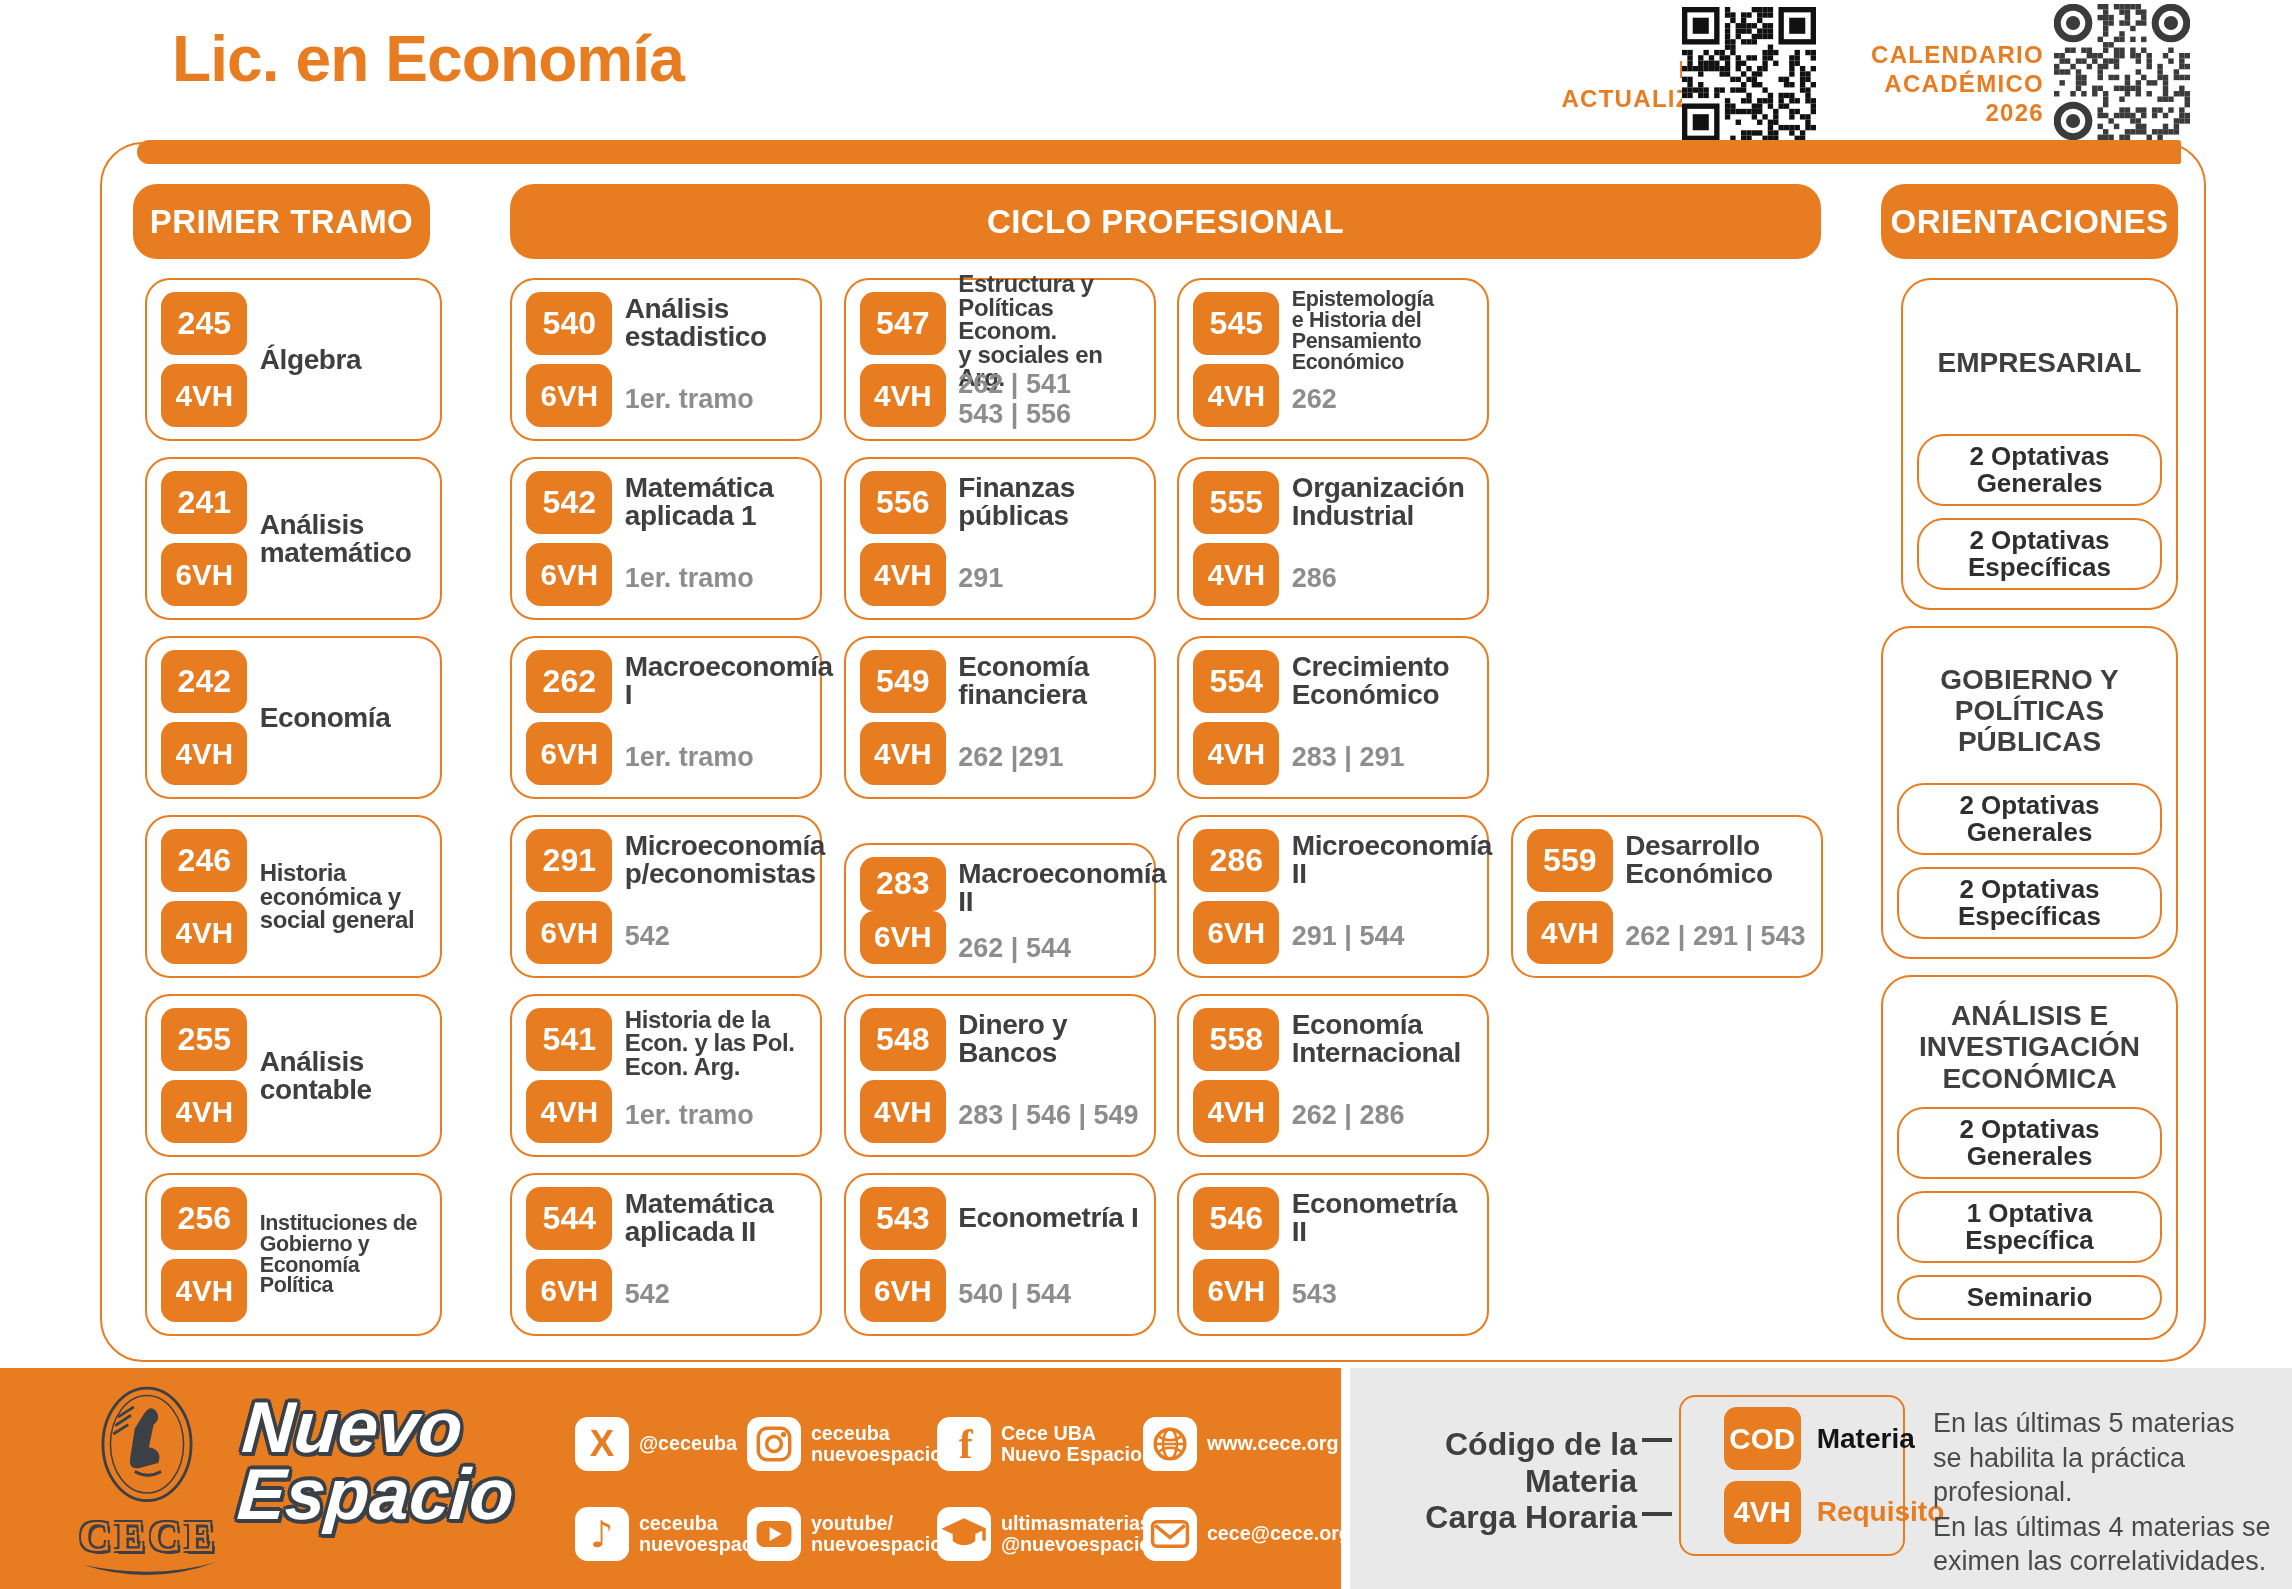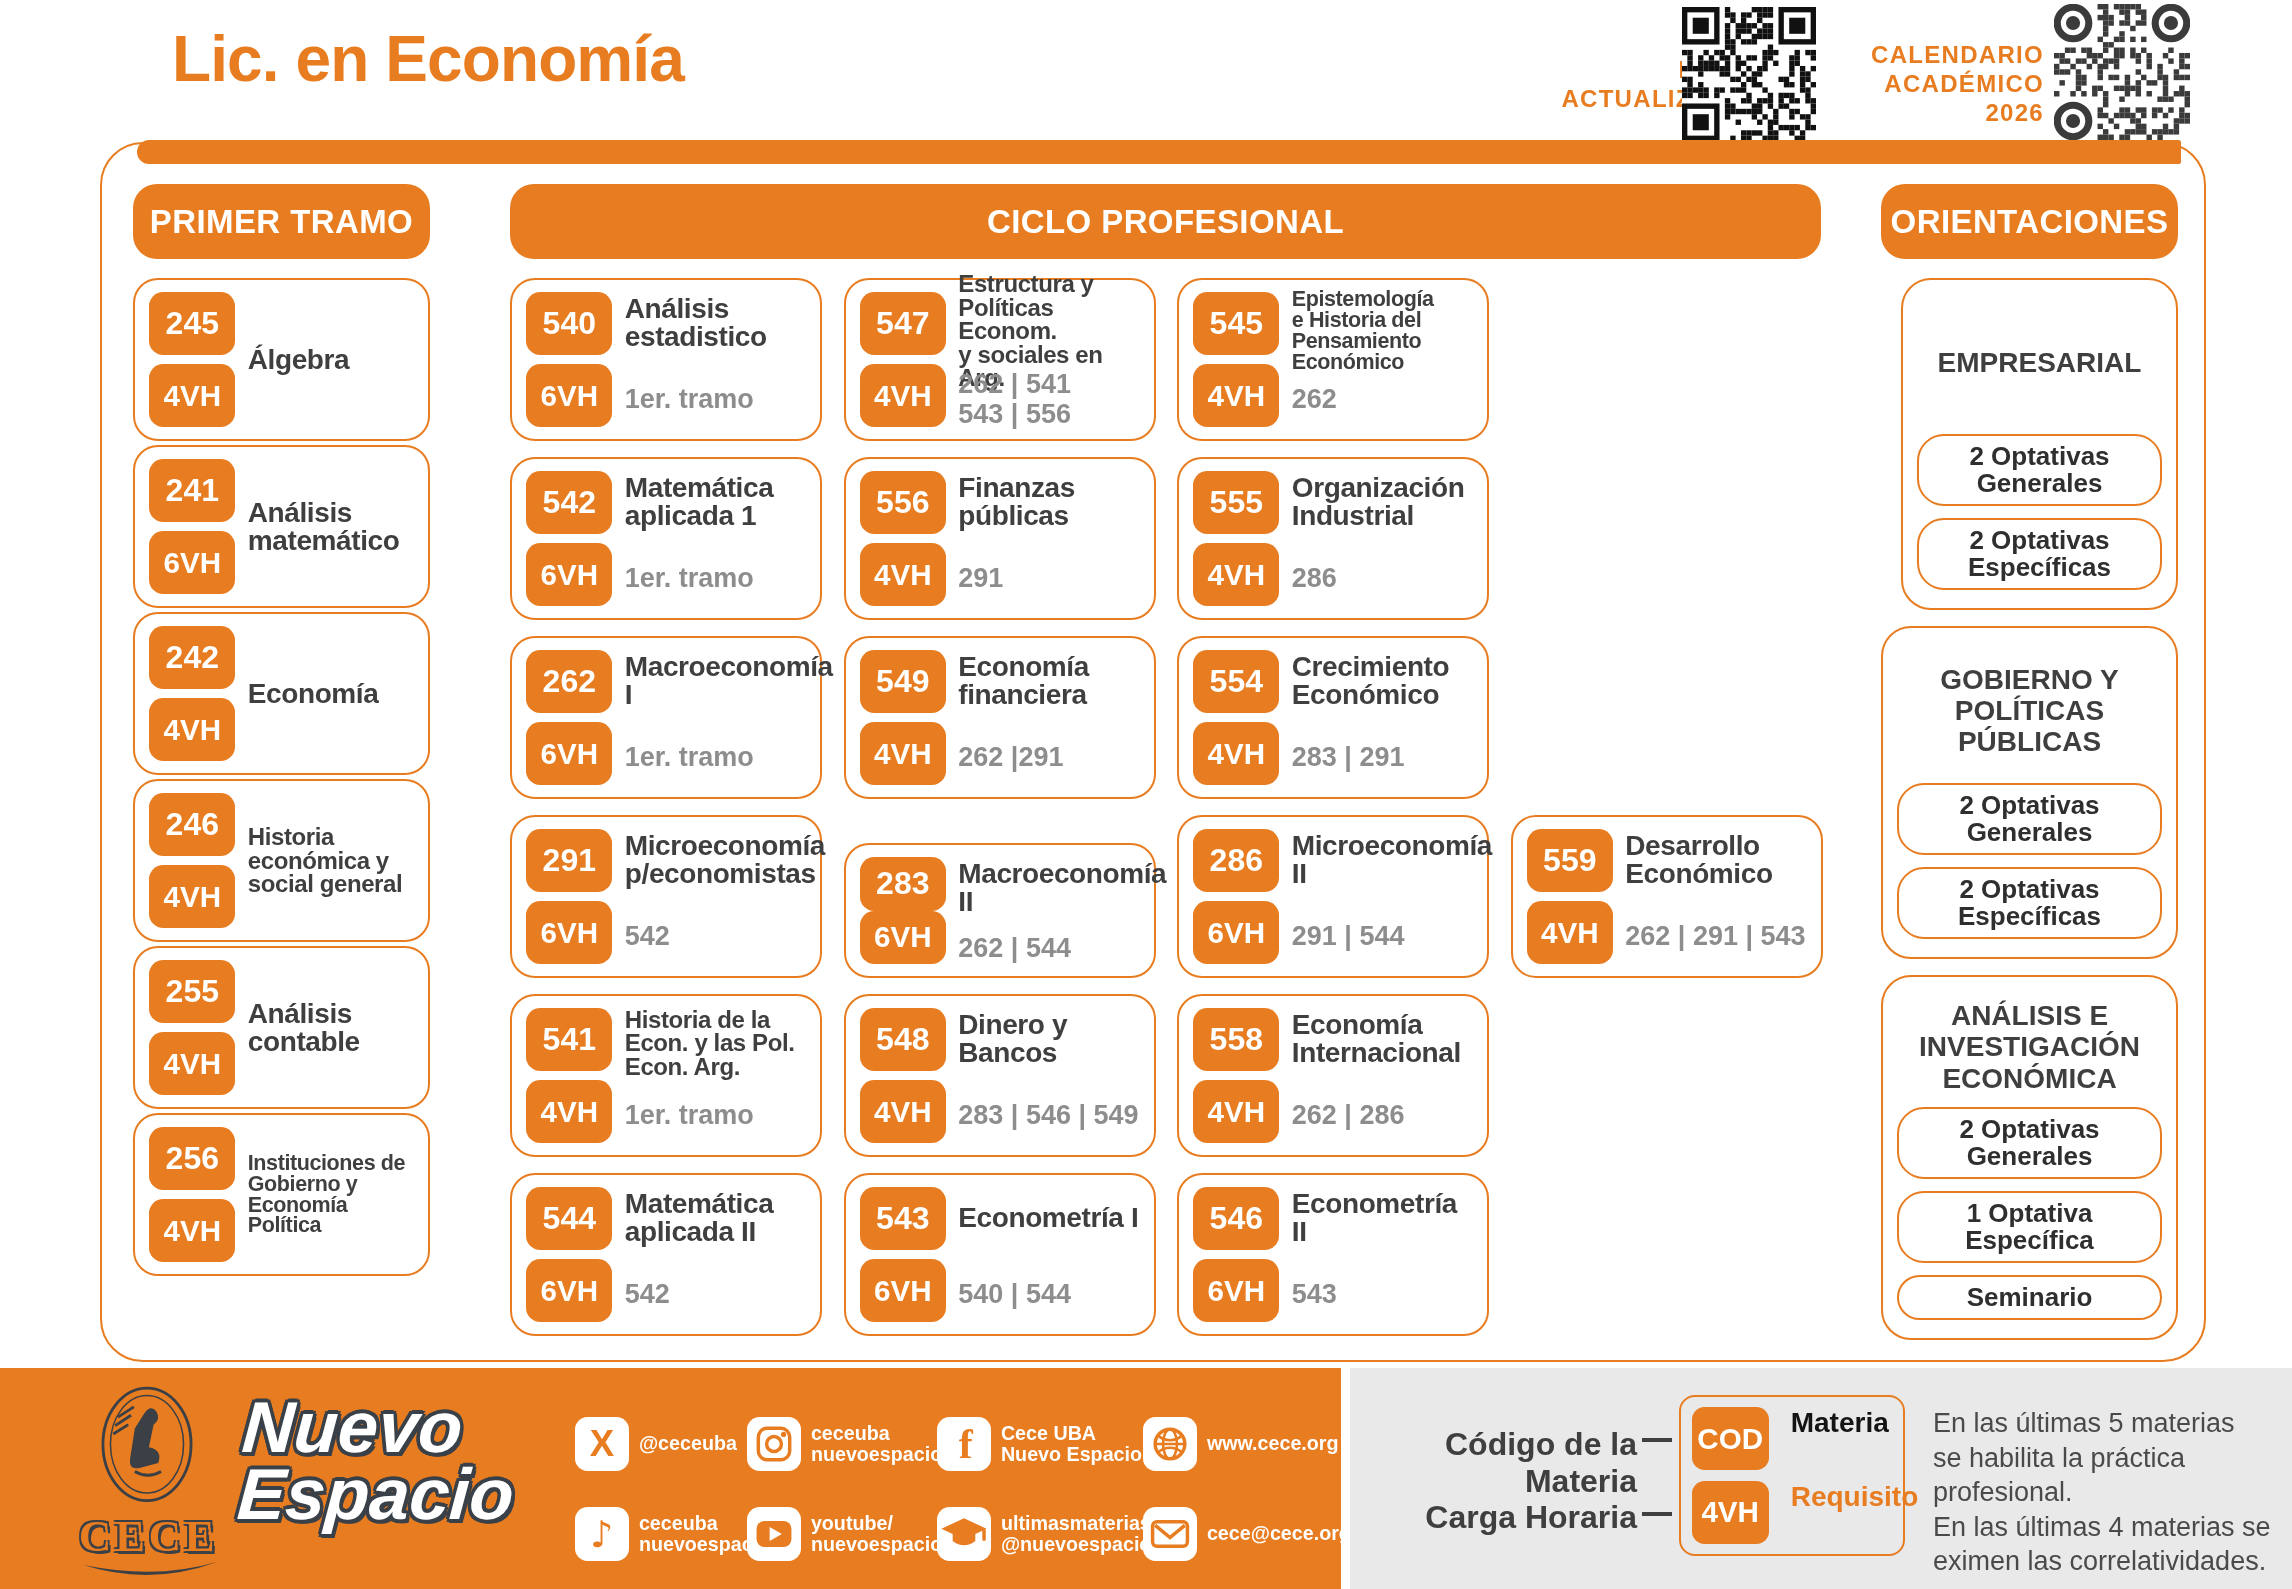--- a/index.html
+++ b/index.html
@@ -31,22 +31,22 @@
     background:var(--orange);border-radius:12.5px 2.7px 2.7px 12.5px;}
 
   .sec-header{position:absolute;background:var(--orange);color:#fff;font-weight:bold;
     font-size:33px;border-radius:24px;display:flex;align-items:center;justify-content:center;
     letter-spacing:0.4px;}
   .sec-header.primer{left:133px;top:184px;width:297px;height:75px;}
   .sec-header.ciclo{left:510px;top:184px;width:1311px;height:75px;}
   .sec-header.orient{left:1881px;top:184px;width:297px;height:75px;}
 
   
-  .grid-primer{position:absolute;left:133px;top:278px;width:297px;height:1062px;
-    display:grid;grid-template-columns:297px;grid-template-rows:repeat(6,163px);row-gap:4px;}
+  .grid-primer{position:absolute;left:145px;top:278px;width:297px;height:1062px;
+    display:grid;grid-template-columns:297px;grid-template-rows:repeat(6,163px);row-gap:16px;}
   .grid-ciclo{position:absolute;left:510px;top:278px;width:1311px;height:1062px;
     display:grid;grid-template-columns:repeat(4,312px);grid-template-rows:repeat(6,163px);
     column-gap:21.5px;row-gap:16px;}
 
   .card{background:#fff;border:2.7px solid var(--orange);border-radius:25px;
     padding:11.6px 10.7px 11.6px 14.3px;display:flex;gap:12.5px;}
   .chips{display:flex;flex-direction:column;justify-content:space-between;width:86px;flex:none;}
   .chip{background:var(--orange);color:#fff;border-radius:14.3px;height:63px;
     display:flex;align-items:center;justify-content:center;font-weight:bold;}
   .chip.code{font-size:32px;}
@@ -98,21 +98,21 @@
   
   .lg-label{position:absolute;color:var(--dark);font-weight:bold;font-size:32px;text-align:right;}
   .lg-label.l1{left:1368px;top:1426px;width:269px;}
   .lg-label.l2{left:1368px;top:1499px;width:269px;}
   .lg-dash{position:absolute;height:3.6px;width:30px;background:var(--dark);}
   .lg-dash.d1{left:1642px;top:1438px;}
   .lg-dash.d2{left:1642px;top:1512px;}
   .lg-box{position:absolute;left:1679px;top:1395px;width:226px;height:161px;
     border:2.7px solid var(--orange);border-radius:16px;background:var(--panel);
     display:flex;flex-direction:column;justify-content:center;gap:10.7px;padding:10.7px;}
-  .lg-row{display:flex;align-items:flex-start;gap:22px;}
+  .lg-row{display:flex;align-items:center;gap:16px;margin-left:32px;}
   .lg-chip{width:77px;height:63px;background:var(--orange);color:#fff;border-radius:12.5px;
     display:flex;align-items:center;justify-content:center;font-weight:bold;font-size:29.6px;flex:none;}
   .lg-materia{font-weight:bold;color:#141414;font-size:28px;}
   .lg-req{font-weight:bold;color:var(--orange);font-size:28px;}
   .lg-note{position:absolute;left:1933px;top:1406px;width:358px;color:#4A4A4A;
     font-size:27px;line-height:1.28;white-space:pre-line;}
 </style>
 </head>
 <body>
 

